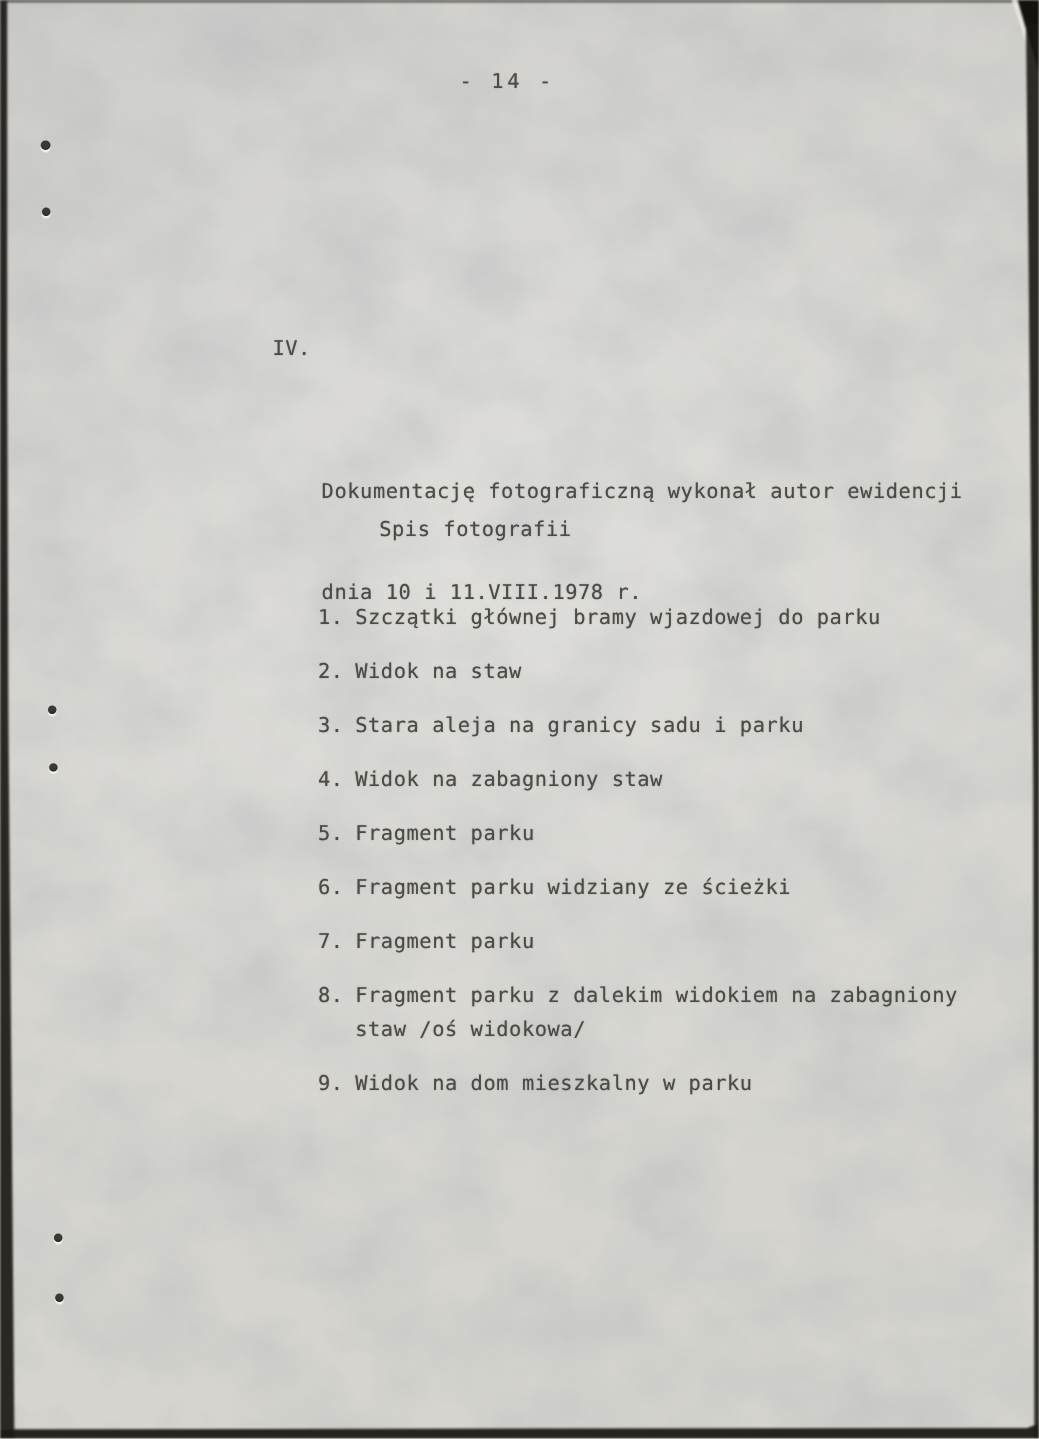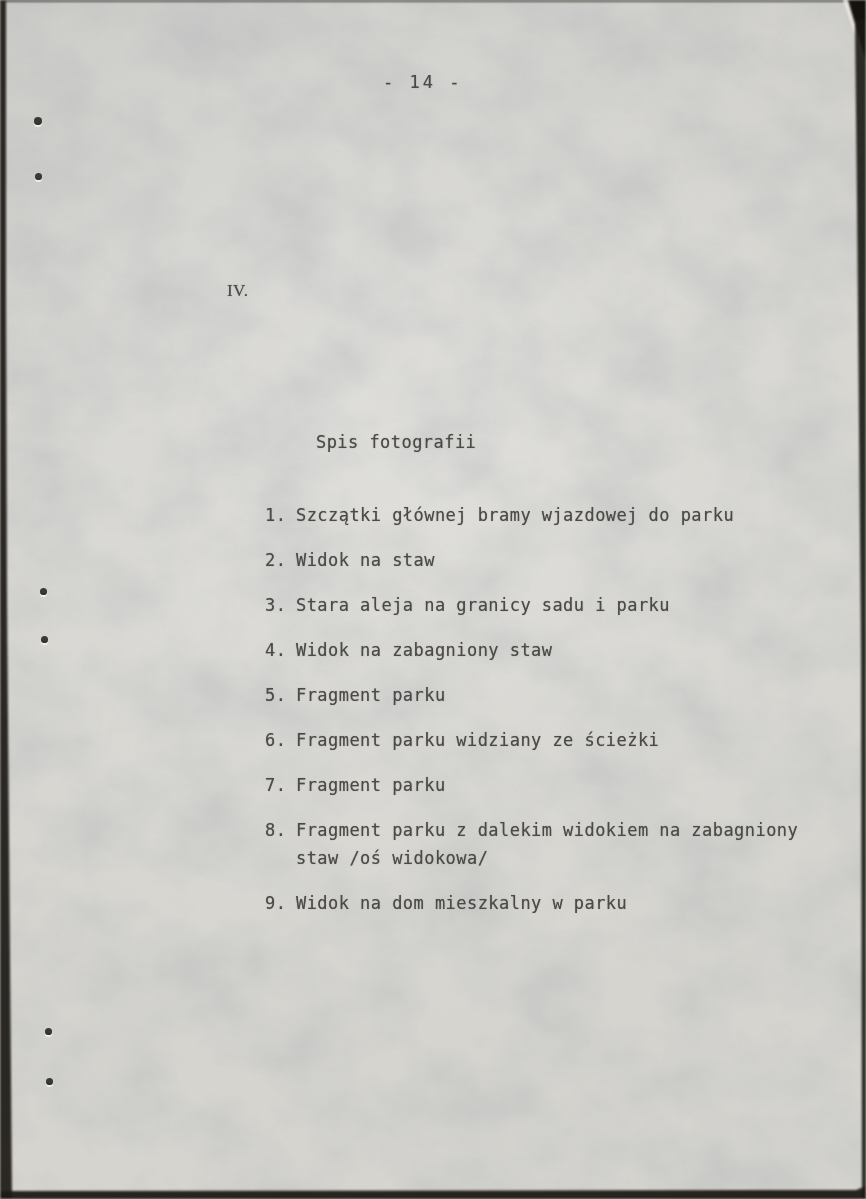--- a/index.html
+++ b/index.html
@@ -24,22 +24,22 @@
     background:#3b3935;
     box-shadow:0 2px 1px rgba(248,248,243,0.85), inset 0 -1px 1px rgba(0,0,0,0.4);
     filter:blur(0.3px);
   }
   .txt{
     position:absolute;
     font-size:17px;line-height:28px;letter-spacing:0.45px;
     white-space:pre;
     text-shadow:0 0 1px rgba(72,70,64,0.55);
   }
-  .pagenum{left:383px;top:68px;letter-spacing:3px;}
-  .heading{left:227px;top:277px;display:flex;font-family:Liberation Serif, serif;}
+  .pagenum{left:383px;top:54px;letter-spacing:3px;}
+  .heading{left:227px;top:277px;display:flex;}
   .heading .numeral{width:41px;flex:none;}
   .intro{left:268px;top:340px;}
   .list-heading{left:268px;top:428px;margin-left:48px;}
   .photo-list{left:265px;top:501px;}
   .item{display:flex;margin-bottom:17px;}
   .item .num{width:31px;flex:none;}
   .item .cap{white-space:pre;}
 </style>
 </head>
 <body>
@@ -60,20 +60,24 @@
     <rect width="866" height="1199" filter="url(#blotch)" opacity="0.5"></rect>
     <rect width="866" height="1199" filter="url(#grain)"></rect>
   </svg>
 
   <div class="txt pagenum">- 14 -</div>
 
   <div class="txt heading">
     <span class="numeral">IV.</span>
   </div>
 
+  <div class="txt intro">
+    <div>Dokumentację fotograficzną wykonał autor ewidencji</div>
+    <div>dnia 10 i 11.VIII.1978 r.</div>
+  </div>
 
   <div class="txt list-heading">Spis fotografii</div>
 
   <div class="txt photo-list" id="photo-list"><div class="item"><span class="num">1.</span><span class="cap">Szczątki głównej bramy wjazdowej do parku</span></div><div class="item"><span class="num">2.</span><span class="cap">Widok na staw</span></div><div class="item"><span class="num">3.</span><span class="cap">Stara aleja na granicy sadu i parku</span></div><div class="item"><span class="num">4.</span><span class="cap">Widok na zabagniony staw</span></div><div class="item"><span class="num">5.</span><span class="cap">Fragment parku</span></div><div class="item"><span class="num">6.</span><span class="cap">Fragment parku widziany ze ścieżki</span></div><div class="item"><span class="num">7.</span><span class="cap">Fragment parku</span></div><div class="item"><span class="num">8.</span><span class="cap">Fragment parku z dalekim widokiem na zabagniony<br>staw /oś widokowa/</span></div><div class="item"><span class="num">9.</span><span class="cap">Widok na dom mieszkalny w parku</span></div></div>
 
   <div class="marks" id="marks">
       <div class="mark" style="left: 34px; top: 117px; width: 8px; height: 8px;"></div>
       <div class="mark" style="left: 34.5px; top: 172.5px; width: 7px; height: 7px;"></div>
       <div class="mark" style="left: 39.5px; top: 587.5px; width: 7px; height: 7px;"></div>
       <div class="mark" style="left: 40.5px; top: 635.5px; width: 7px; height: 7px;"></div>

